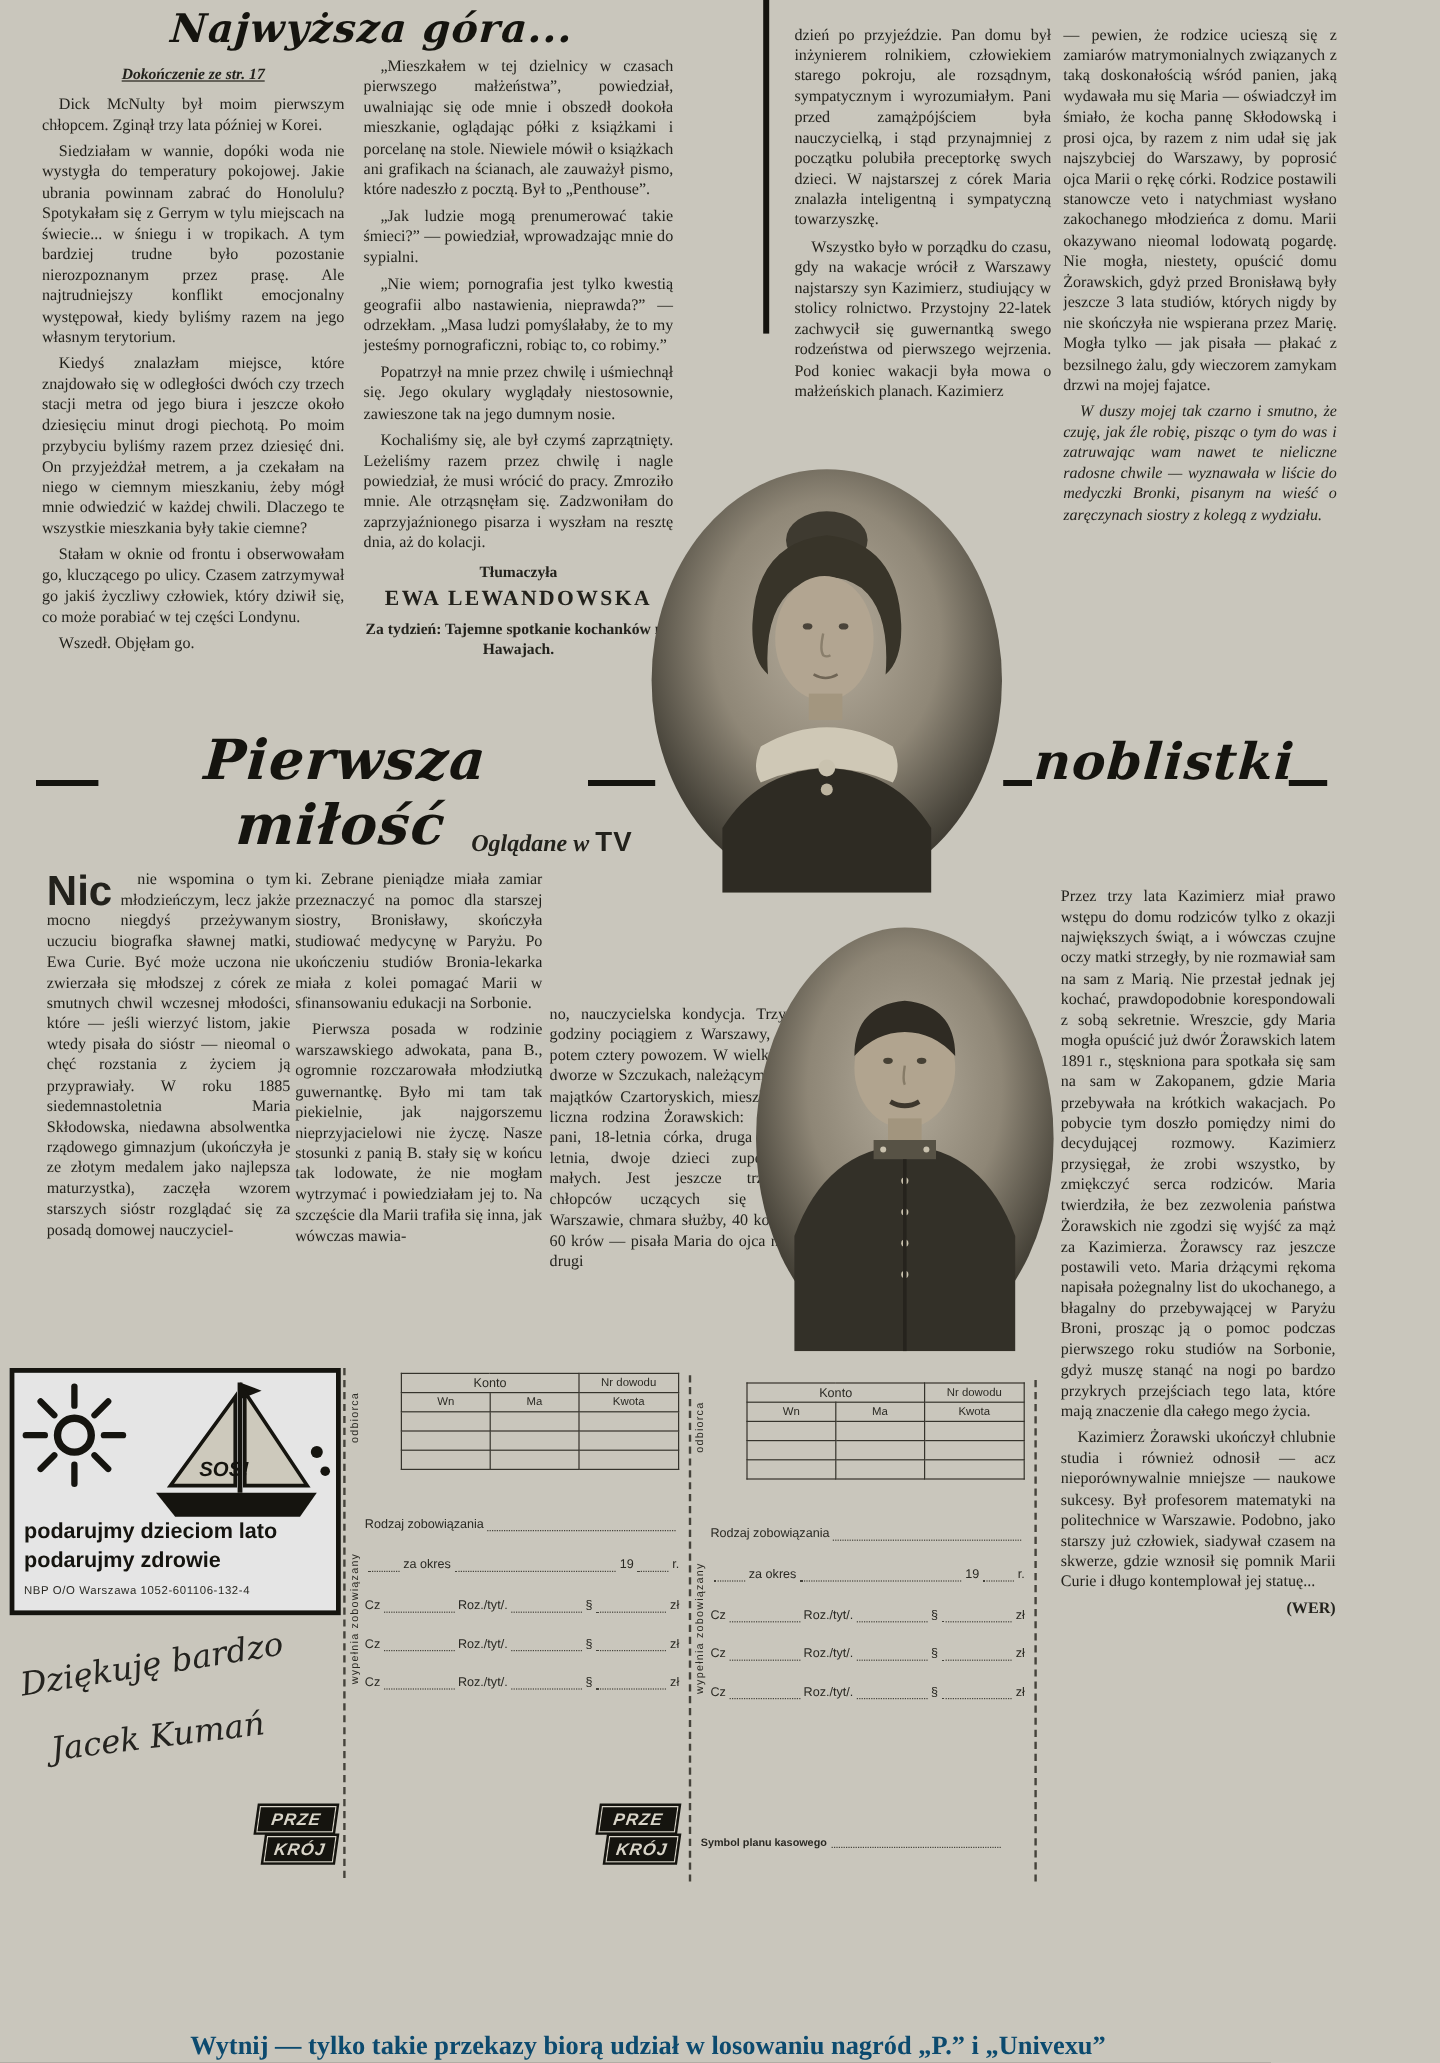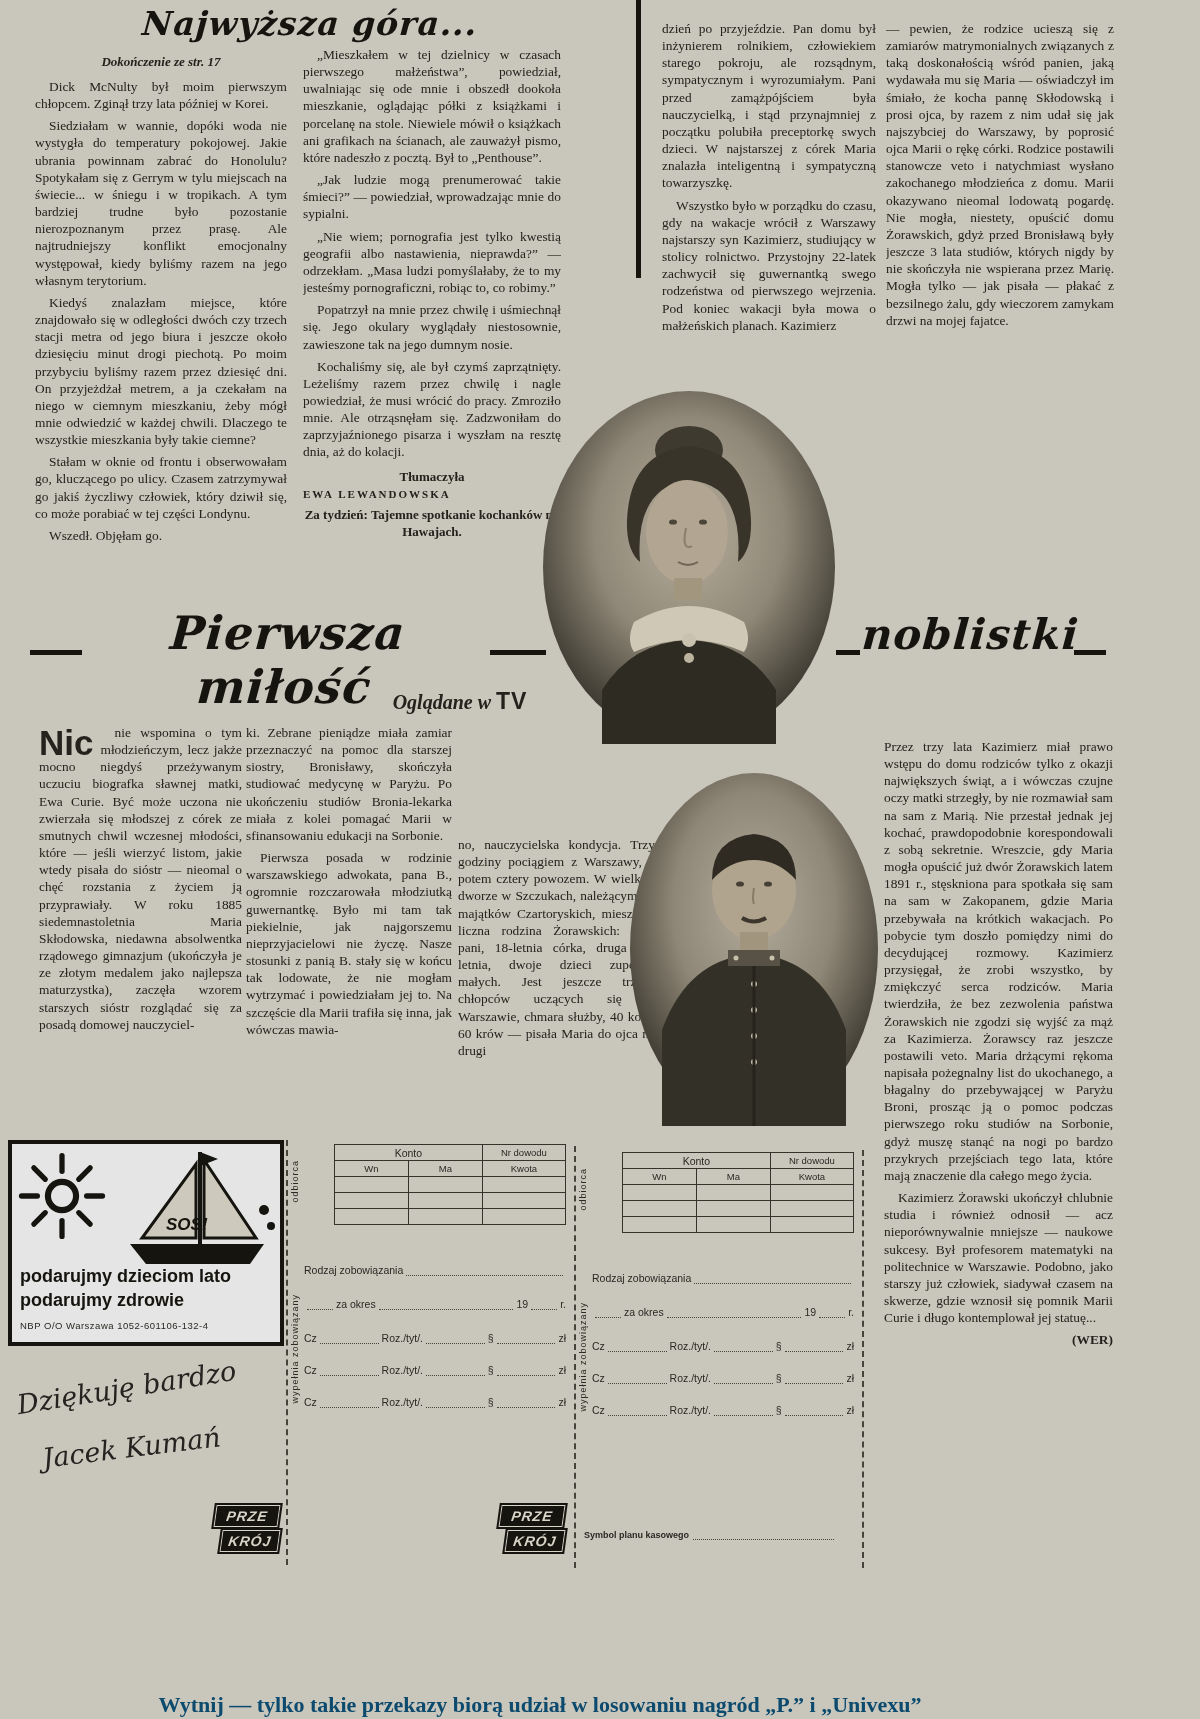--- a/index.html
+++ b/index.html
@@ -19,31 +19,31 @@
   
   .script-head{
     position:absolute;font-family:"DejaVu Serif",serif;
     font-style:italic;font-weight:bold;color:#15140f;
     text-align:center;letter-spacing:1px;transform:skewX(-4deg);
   }
   .title-top{font-size:33px;}
   .title-mid{font-size:46px;}
   .title-mid2{font-size:42px;}
   .subtitle{position:absolute;font-weight:bold;font-style:italic;
-    font-size:13px;text-align:center;}
+    font-size:13px;text-align:center;text-decoration:underline;}
   .rule{position:absolute;height:5px;background:#15140f;}
   .vbar{position:absolute;width:5px;background:#15140f;}
   .subhead{position:absolute;text-align:center;font-style:italic;
     font-weight:bold;font-size:20px;}
   .subhead .tv{font-family:"Liberation Sans",sans-serif;font-style:normal;
     font-weight:900;font-size:23px;letter-spacing:1px;}
   .dropcap{float:left;font-family:"Liberation Sans",sans-serif;
     font-weight:bold;font-size:35px;line-height:.85;padding:4px 7px 0 0;}
   .translator-label{font-weight:bold;font-size:13px;text-align:center;margin-top:8px;}
-  .translator-name{font-weight:bold;font-size:11px;letter-spacing:2px;margin-top:2px;}
+  .translator-name{font-weight:bold;font-size:18px;letter-spacing:2px;text-align:center;margin-top:2px;}
   .teaser{font-weight:bold;font-size:13px;text-align:center;margin-top:6px;line-height:1.25;}
   
   .photo{position:absolute;}
   .photo svg{display:block;width:100%;height:100%;}
   
   .adbox{position:absolute;left:8px;top:1140px;width:276px;height:206px;
     border:4px solid #15140f;background:#e5e5e5;box-sizing:border-box;}
   .adbox .artwork{position:absolute;}
   .ad-line{position:absolute;left:8px;width:256px;font-family:"Liberation Sans",sans-serif;
     font-weight:bold;font-size:18px;line-height:1.15;color:#15140f;}
@@ -108,20 +108,21 @@
     <div class="translator-name">EWA LEWANDOWSKA</div>
     <div class="teaser">Za tydzień: Tajemne spotkanie kochanków na Hawajach.</div>
   </div>
 
   <div class="col noindent-first" style="left:662px;top:20px;width:214px;height:402px;">
       <p>dzień po przyjeździe. Pan domu był inżynierem rolnikiem, człowiekiem starego pokroju, ale rozsądnym, sympatycznym i wyrozumiałym. Pani przed zamążpójściem była nauczycielką, i stąd przynajmniej z początku polubiła preceptorkę swych dzieci. W najstarszej z córek Maria znalazła inteligentną i sympatyczną towarzyszkę.</p>
       <p>Wszystko było w porządku do czasu, gdy na wakacje wrócił z Warszawy najstarszy syn Kazimierz, studiujący w stolicy rolnictwo. Przystojny 22-latek zachwycił się guwernantką swego rodzeństwa od pierwszego wejrzenia. Pod koniec wakacji była mowa o małżeńskich planach. Kazimierz</p>
     </div>
   <div class="col noindent-first col--c4" style="left:886px;top:20px;width:228px;height:586px;">
       <p>— pewien, że rodzice ucieszą się z zamiarów matrymonialnych związanych z taką doskonałością wśród panien, jaką wydawała mu się Maria — oświadczył im śmiało, że kocha pannę Skłodowską i prosi ojca, by razem z nim udał się jak najszybciej do Warszawy, by poprosić ojca Marii o rękę córki. Rodzice postawili stanowcze veto i natychmiast wysłano zakochanego młodzieńca z domu. Marii okazywano nieomal lodowatą pogardę. Nie mogła, niestety, opuścić domu Żorawskich, gdyż przed Bronisławą były jeszcze 3 lata studiów, których nigdy by nie skończyła nie wspierana przez Marię. Mogła tylko — jak pisała — płakać z bezsilnego żalu, gdy wieczorem zamykam drzwi na mojej fajatce.</p>
+      <p>W duszy mojej tak czarno i smutno, że czuję, jak źle robię, pisząc o tym do was i zatruwając wam nawet te nieliczne radosne chwile — wyznawała w liście do medyczki Bronki, pisanym na wieść o zaręczynach siostry z kolegą z wydziału.</p>
     </div>
 
   <div class="photo" style="left:542px;top:390px;width:294px;height:354px;">
     <svg viewBox="0 0 294 354">
       <defs>
         <radialGradient id="gw" cx="50%" cy="40%" r="65%">
           <stop offset="0%" stop-color="#b6ad9d"></stop>
           <stop offset="50%" stop-color="#8f8777"></stop>
           <stop offset="82%" stop-color="#4c483e"></stop>
           <stop offset="100%" stop-color="#2c2922"></stop>

